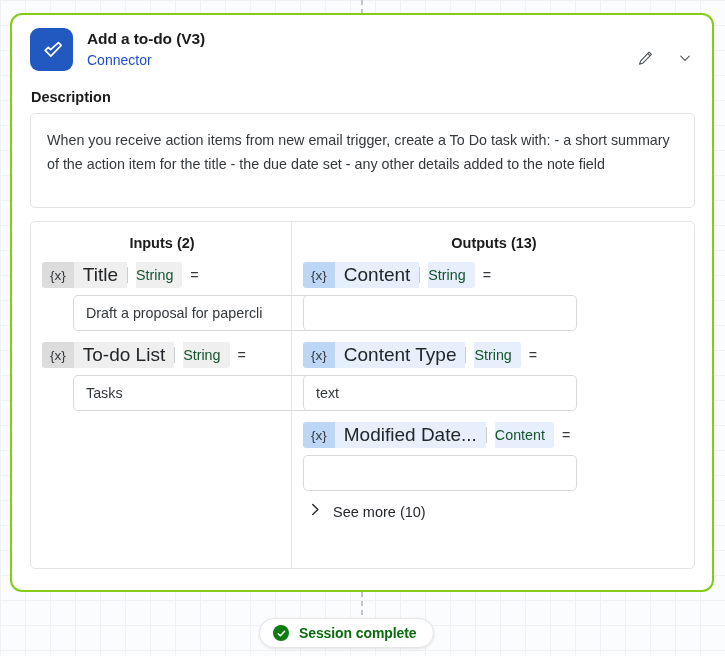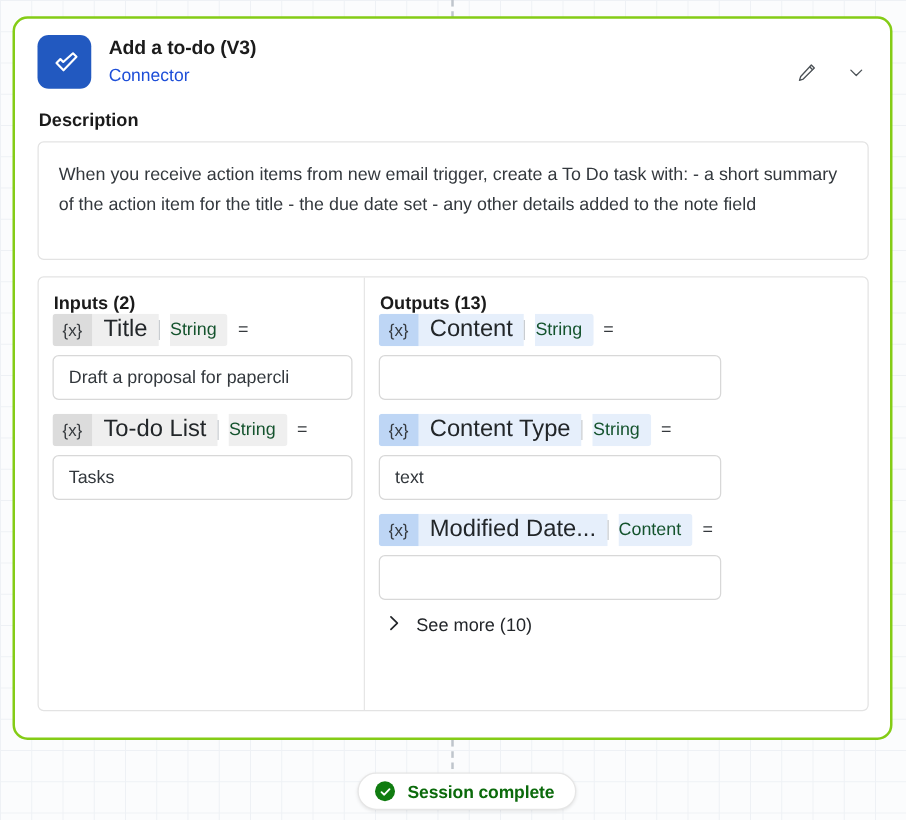--- a/index.html
+++ b/index.html
@@ -115,21 +115,23 @@
     height: 348px;
     display: flex;
   }
   .io-col { padding: 13px 0 0 0; }
   .io-col.inputs { width: 260px; flex: 0 0 260px; padding-left: 11px; padding-right: 10px; }
   .io-col.outputs { flex: 1 1 auto; border-left: 1px solid #e6e6e6; padding-left: 11px; padding-right: 10px; }
   .io-title {
     font-size: 14.5px;
     font-weight: bold;
     color: #1b1b1b;
+    margin-bottom: 11px;
     padding-left: 1px;
+    text-align: center;
   }
 
   
   .chip-row { display: flex; align-items: center; margin-bottom: 7px; }
   .chip {
     display: inline-flex;
     align-items: stretch;
     height: 26px;
     border-radius: 3px;
     overflow: hidden;
@@ -179,40 +181,40 @@
     background: #fff;
     display: flex;
     align-items: center;
     padding: 0 12px;
     font-size: 14.3px;
     color: #33383d;
     margin-bottom: 11px;
     overflow: hidden;
     white-space: nowrap;
   }
-  .io-col.inputs .value-field { width: 240px; }
+  .io-col.inputs .value-field { width: 240px; margin-left: 31px; }
   .io-col.outputs .value-field { width: 274px; }
 
   
   .see-more {
     display: flex; align-items: center;
     margin-top: 8px;
     padding-left: 7px;
     cursor: pointer;
   }
   .see-more-label {
     font-size: 14.5px;
     color: #23262a;
     margin-left: 12px;
   }
 
   
   .session-badge {
     position: absolute;
-    left: 286px; top: 618px;
+    left: 259px; top: 618px;
     height: 30px;
     background: #ffffff;
     border: 1px solid #e6e6e6;
     border-radius: 16px;
     box-shadow: 0 1px 3px rgba(0,0,0,0.10);
     display: flex; align-items: center;
     padding: 0 17px 0 13px;
   }
   .session-check {
     width: 16px; height: 16px;

